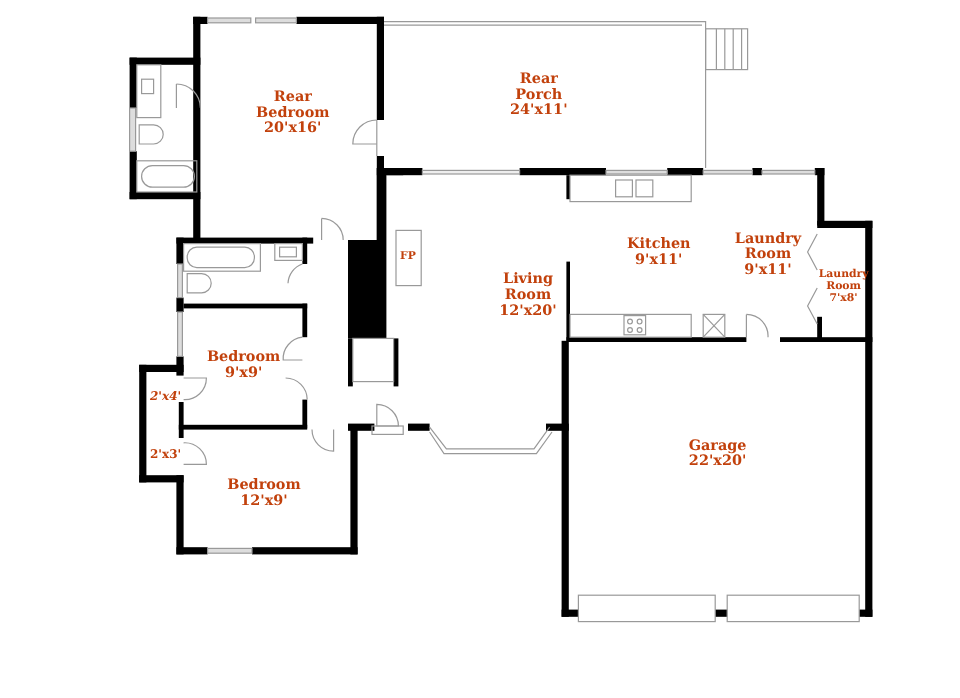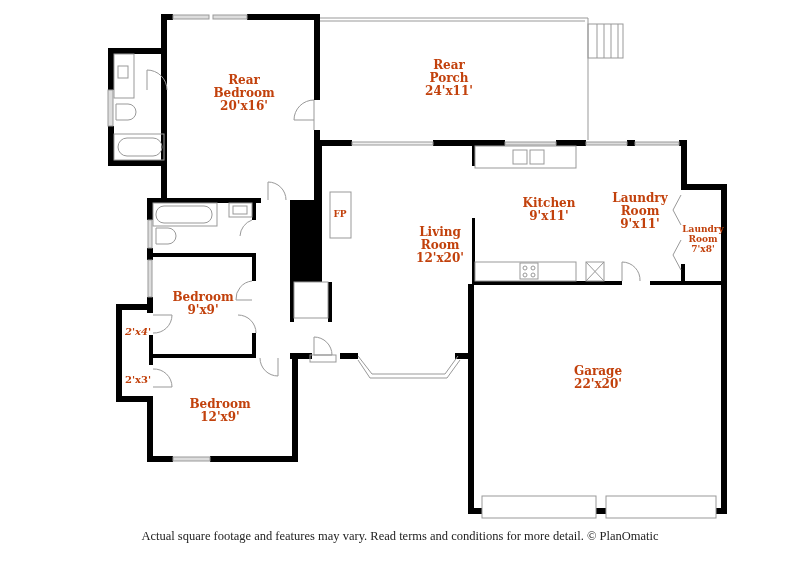--- a/index.html
+++ b/index.html
@@ -200,14 +200,13 @@
 </div>
 <div class="lbl small" style="left:138px;top:331px;font-size:10px;font-style:italic;">
   <div>2'x4'</div>
 </div>
 <div class="lbl small" style="left:138px;top:379px;font-size:10px;">
   <div>2'x3'</div>
 </div>
 <div class="lbl fp" style="left:340px;top:215px;">FP</div>
 
 <div class="disclaimer">
-  <div>Actual square footage and features may vary. Read terms and conditions for more detail. © PlanOmatic</div>
 </div>
 
 </body></html>

